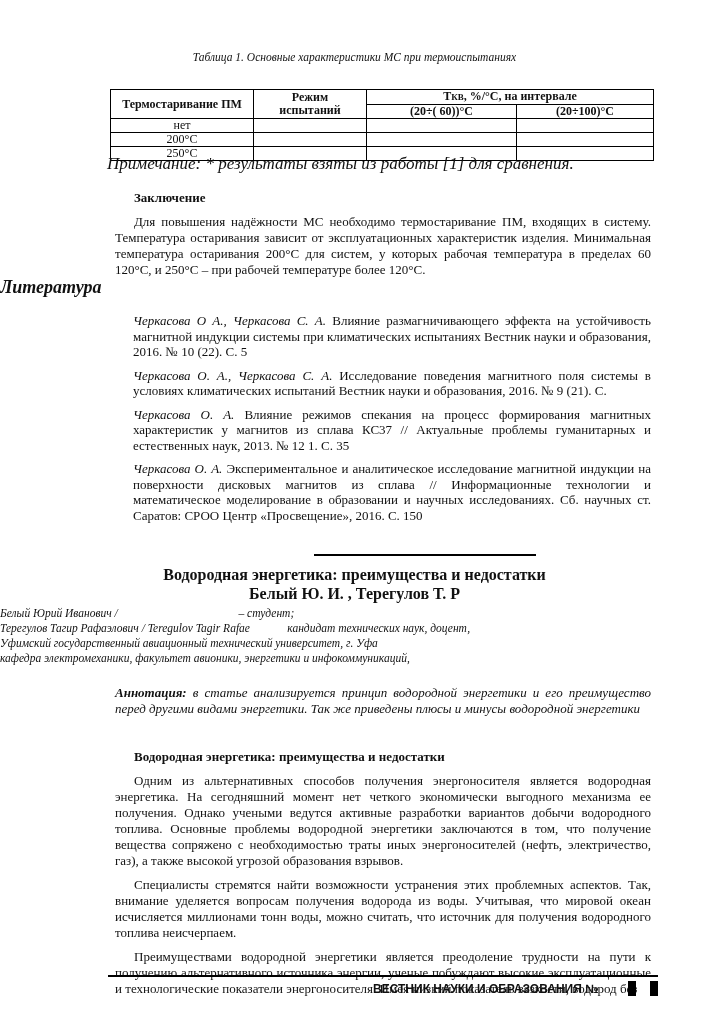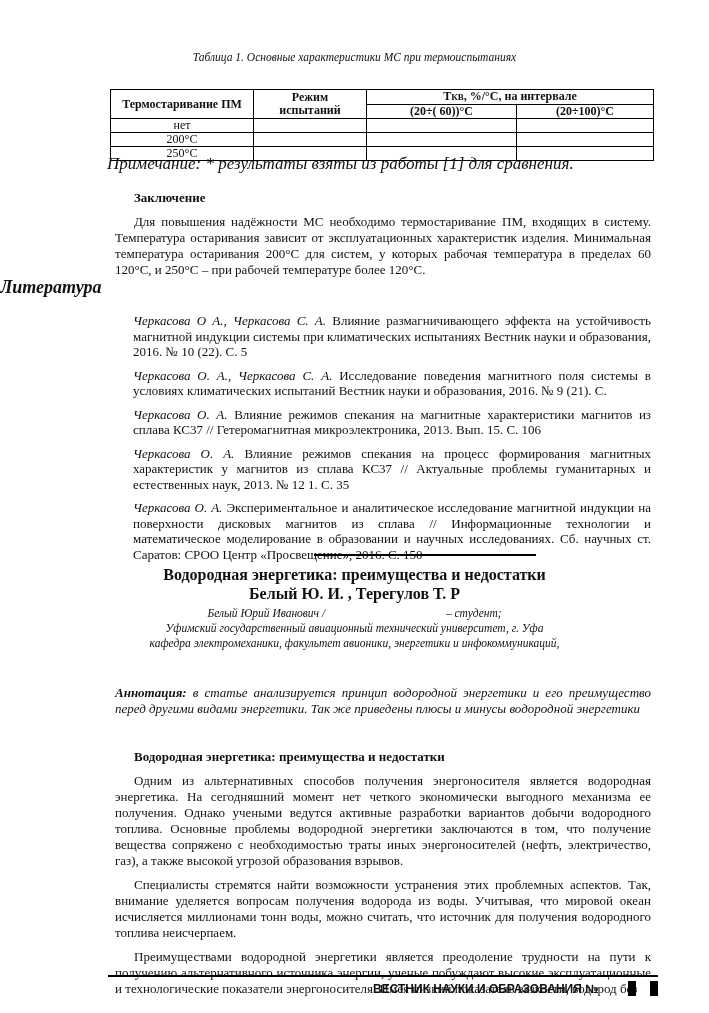--- a/index.html
+++ b/index.html
@@ -14,21 +14,21 @@
   .note { left: 107px; top: 154px; font-style: italic; font-size: 17px; }
   .para { position: absolute; left: 107px; width: 552px; font-size: 13px; line-height: 16px; text-align: justify; }
   .para p { margin: 8px; text-indent: 19px; }
   .para p.noind { text-indent: 0; }
   .head { font-weight: bold; }
   .lit-title { left: 0; width: 709px; text-align: left; font-weight: bold; font-style: italic; font-size: 18px; top: 277px; }
   .ref { margin: 0; }
   .ref i { font-style: italic; }
   .rule { position: absolute; background: #000; }
   .art-title { left: 0; width: 709px; text-align: center; font-weight: bold; font-size: 16px; line-height: 19px; }
-  .aff { left: 0; width: 709px; text-align: center; font-style: italic; font-size: 11.5px; line-height: 15px; top: 606px; }
+  .aff { left: 0; width: 709px; text-align: left; font-style: italic; font-size: 11.5px; line-height: 15px; top: 606px; }
   .aff div { white-space: pre; }
   .footer { left: 325px; top: 982px; font-family: "Liberation Sans", sans-serif; font-weight: bold; font-size: 12px; padding-left: 48px; }
   .blk { position: absolute; background: #000; width: 8px; height: 15px; top: 981px; }
 </style>
 </head>
 <body>
 
 <div class="abs caption">Таблица 1. Основные характеристики МС при термоиспытаниях</div>
 
 <table class="t">
@@ -74,32 +74,32 @@
 <div class="para" style="top:182px">
   <p class="head">Заключение</p>
   <p>Для повышения надёжности МС необходимо термостаривание ПМ, входящих в систему. Температура остаривания зависит от эксплуатационных характеристик изделия. Минимальная температура остаривания 200°С для систем, у которых рабочая температура в пределах 60 120°С, и 250°С – при рабочей температуре более 120°С.</p>
 </div>
 
 <div class="abs lit-title">Литература</div>
 
 <div class="para" style="top:305px; left:125px; width:534px; line-height:15.5px">
   <p class="ref noind"><i>Черкасова О А., Черкасова С. А.</i><span> Влияние размагничивающего эффекта на устойчивость магнитной индукции системы при климатических испытаниях    Вестник науки и образования, 2016. № 10 (22). С. 5</span></p>
   <p class="ref noind"><i>Черкасова О. А., Черкасова С. А.</i><span> Исследование поведения магнитного поля системы в условиях климатических испытаний    Вестник науки и образования, 2016. № 9 (21). С.</span></p>
-  <p class="ref noind"><i>Черкасова О. А.</i><span> Влияние режимов спекания на магнитные характеристики магнитов из сплава КС37 // Гетеромагнитная микроэлектроника, 2013. Вып. 15. С. 106</span></p>
   <p class="ref noind"><i>Черкасова О. А.</i><span> Влияние режимов спекания на процесс формирования магнитных характеристик у магнитов из сплава КС37 // Актуальные проблемы гуманитарных и естественных наук, 2013. № 12 1. С. 35</span></p>
   <p class="ref noind"><i>Черкасова О. А.</i><span> Экспериментальное и аналитическое исследование магнитной индукции на поверхности дисковых магнитов из              сплава // Информационные технологии и математическое моделирование в образовании и научных исследованиях. Сб. научных ст. Саратов: СРОО Центр «Просвещение», 2016. С. 150</span></p>
 </div>
 
 <div class="rule" style="left:314px; top:554px; width:222px; height:2px"></div>
 
 <div class="abs art-title" style="top:565px">Водородная энергетика: преимущества и недостатки</div>
 <div class="abs art-title" style="top:584px">Белый Ю. И. , Терегулов Т. Р</div>
 
 <div class="abs aff">
   <div>Белый Юрий Иванович /                                          – студент;</div>
+  <div>Терегулов Тагир Рафаэлович / Teregulov Tagir Rafae             кандидат технических наук, доцент,</div>
   <div>Уфимский государственный авиационный технический университет, г. Уфа</div>
   <div>кафедра электромеханики, факультет авионики, энергетики и инфокоммуникаций,</div>
 </div>
 
 <div class="para" style="top:677px; font-style:italic">
   <p class="noind"><b>Аннотация:</b><span> в статье анализируется принцип водородной энергетики и его преимущество перед другими видами энергетики. Так же приведены плюсы и минусы водородной энергетики</span></p>
 </div>
 
 <div class="para" style="top:741px">
   <p class="head">Водородная энергетика: преимущества и недостатки</p>

